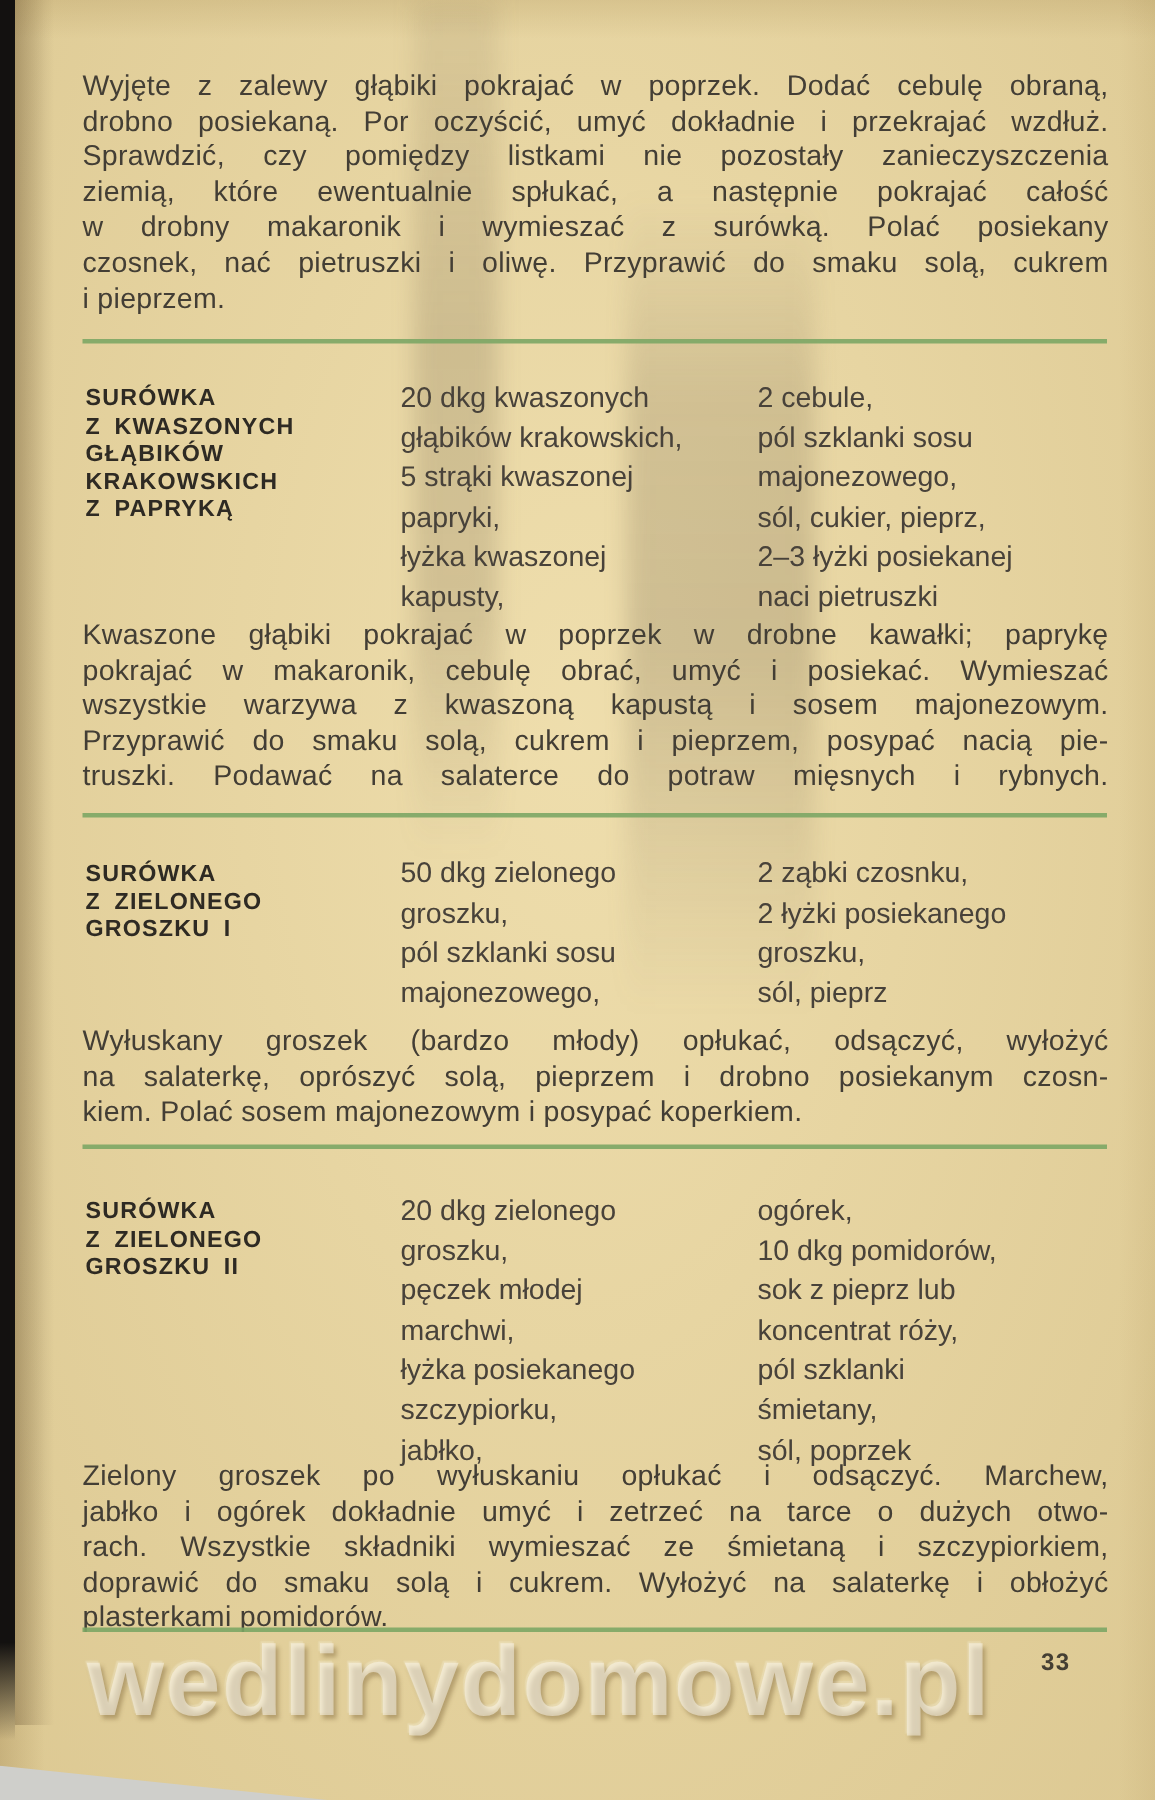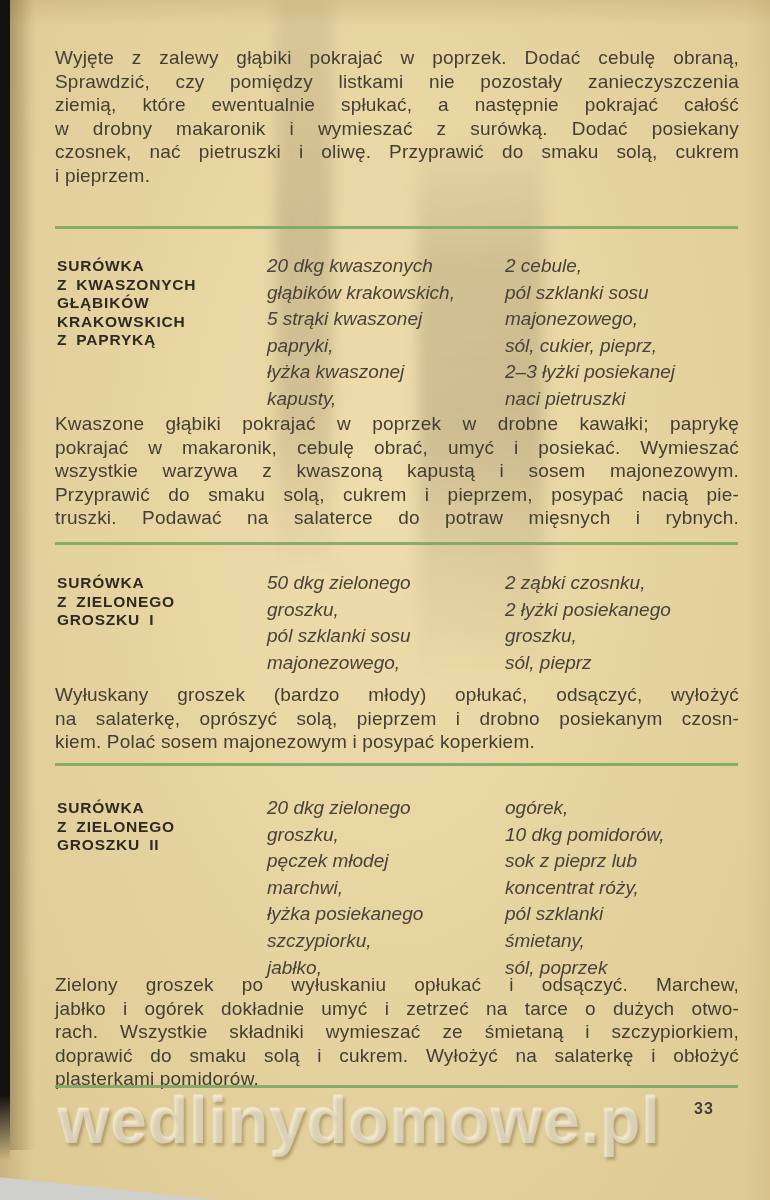--- a/index.html
+++ b/index.html
@@ -27,21 +27,21 @@
   
   .para{position:absolute;left:55px;width:684px;font-size:19px;line-height:23.6px;
         color:#433e35;letter-spacing:0.2px;}
   .para .line{text-align:justify;text-align-last:justify;white-space:nowrap;}
   .para .line:last-child{text-align-last:left;}
   .para.justify-last .line:last-child{text-align-last:justify;}
   .rule{position:absolute;left:55px;width:683px;height:2.5px;background:#7ca665;opacity:0.9;}
   .recipe{position:absolute;left:0;width:770px;}
   .rtitle{position:absolute;left:57px;width:208px;font-size:15.5px;font-weight:bold;
           line-height:18.6px;letter-spacing:0.8px;word-spacing:4px;color:#2e2a23;}
-  .ing{position:absolute;font-size:19px;font-style:italic;line-height:26.6px;color:#48423a;}
+  .ing{position:absolute;font-size:19px;line-height:26.6px;color:#48423a;}
   .ing .line{white-space:nowrap;}
   .col1{left:267px;width:238px;}
   .col2{left:505px;width:245px;}
   .watermark{position:absolute;left:58px;top:1082px;width:660px;
              font-size:66px;font-weight:bold;letter-spacing:1px;
              color:rgba(252,248,238,0.52);
              text-shadow:2px 3px 3px rgba(125,100,55,0.45), -1px -1px 1px rgba(255,255,245,0.25);
              white-space:nowrap;}
   .pagenum{position:absolute;left:694px;top:1100px;font-size:16px;font-weight:bold;
            color:#453f33;letter-spacing:1px;}
@@ -50,23 +50,24 @@
 <body>
 
 <div class="stage">
   <div class="page">
 
     <div class="band band1"></div>
     <div class="band band2"></div>
 
     <div class="para" style="top:46px">
         <div class="line">Wyjęte z zalewy głąbiki pokrajać w poprzek. Dodać cebulę obraną,</div>
+        <div class="line">drobno posiekaną. Por oczyścić, umyć dokładnie i przekrajać wzdłuż.</div>
         <div class="line">Sprawdzić, czy pomiędzy listkami nie pozostały zanieczyszczenia</div>
         <div class="line">ziemią, które ewentualnie spłukać, a następnie pokrajać całość</div>
-        <div class="line">w drobny makaronik i wymieszać z surówką. Dodać posiekany</div>
+        <div class="line">w drobny makaronik i wymieszać z surówką. Polać posiekany</div>
         <div class="line">czosnek, nać pietruszki i oliwę. Przyprawić do smaku solą, cukrem</div>
         <div class="line">i pieprzem.</div>
       </div>
 
     <div class="rule" style="top:226px"></div>
 
     <section class="recipe" style="top:253px;height:160px">
       <div class="rtitle" style="top:4px">
           <div class="line">SURÓWKA</div>
           <div class="line">Z KWASZONYCH</div>

